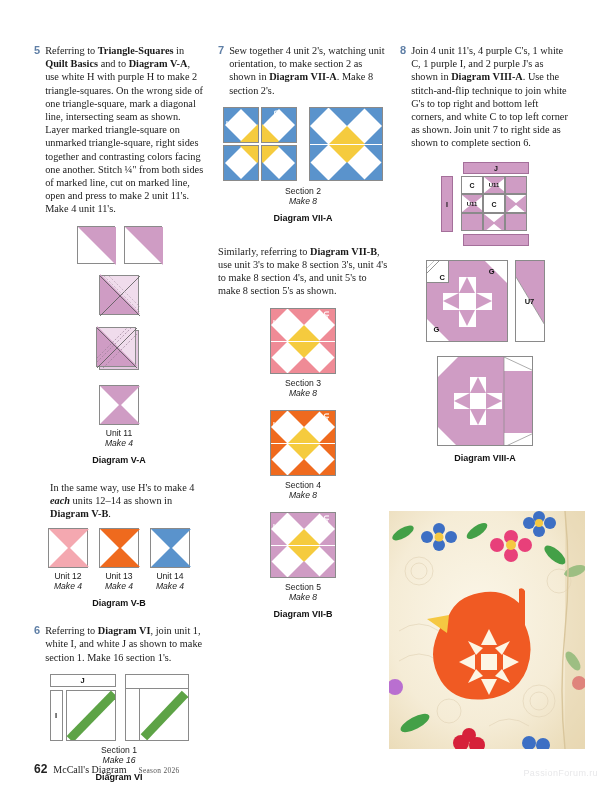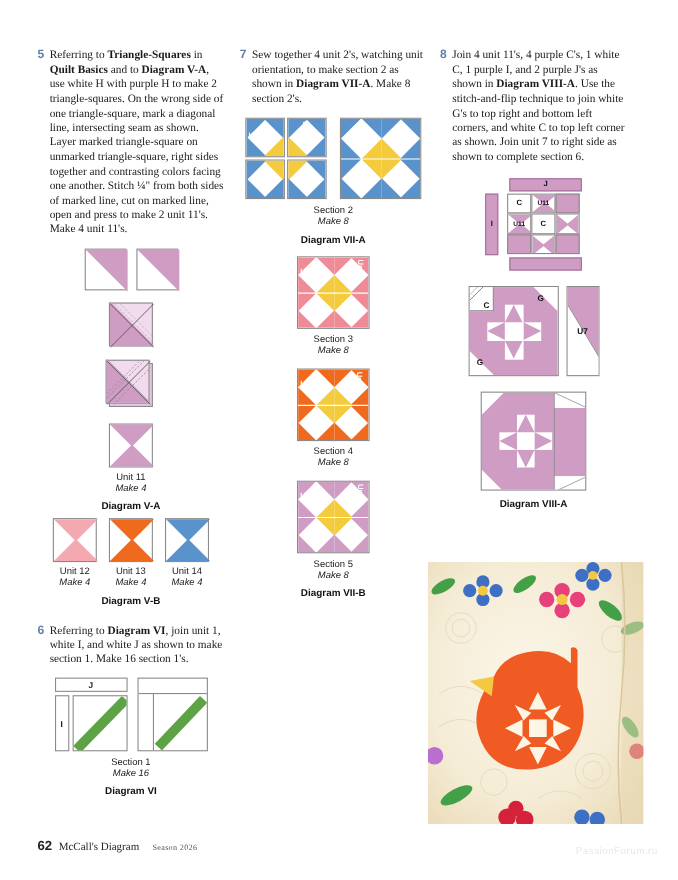--- a/index.html
+++ b/index.html
@@ -129,20 +129,21 @@
         </div>
       </div>
 
       <div class="cap">
         <div>Unit 11</div>
         <div class="mk">Make 4</div>
       </div>
       <div class="dcap">Diagram V-A</div>
     </div>
 
+    <div class="plain-para" style="margin-top:16px;"><span>In the same way, use H's to make 4 </span><span class="b i">each</span><span> units 12–14 as shown in </span><span class="b">Diagram V-B</span><span>.</span></div>
 
     <div class="fig" style="margin-top:6px;">
       <div style="display:flex;justify-content:center;gap:11px;">
 
         <div>
           <div class="sq" style="width:40px;height:40px;">
             <div class="tri" style="border-left:20px solid transparent;border-right:20px solid transparent;border-top:20px solid #f4a8b0;top:0;left:0;"></div>
             <div class="tri" style="border-left:20px solid transparent;border-right:20px solid transparent;border-bottom:20px solid #f4a8b0;bottom:0;left:0;"></div>
           </div>
           <div class="cap">
@@ -283,20 +284,21 @@
         </div>
       </div>
 
       <div class="cap" style="margin-top:5px;">
         <div>Section 2</div>
         <div class="mk">Make 8</div>
       </div>
       <div class="dcap">Diagram VII-A</div>
     </div>
 
+    <div class="plain-para" style="margin-top:22px;padding-left:0;"><span>Similarly, referring to </span><span class="b">Diagram VII-B</span><span>, use unit 3's to make 8 section 3's, unit 4's to make 8 section 4's, and unit 5's to make 8 section 5's as shown.</span></div>
 
     <div class="fig" style="margin-top:10px;">
 
       <div class="center">
         <div class="sq" style="width:66px;height:66px;overflow:hidden;">
           <div class="tri" style="border-top:16.5px solid #ef8b96;border-right:16.5px solid transparent;top:0;left:0;"></div>
           <div class="tri" style="border-top:16.5px solid #ef8b96;border-left:16.5px solid transparent;top:0;left:16.5px;"></div>
           <div class="tri" style="border-top:16.5px solid #ef8b96;border-right:16.5px solid transparent;top:0;left:33px;"></div>
           <div class="tri" style="border-top:16.5px solid #ef8b96;border-left:16.5px solid transparent;top:0;right:0;"></div>
           <div class="tri" style="border-bottom:16.5px solid #ef8b96;border-right:16.5px solid transparent;top:16.5px;left:0;"></div>

